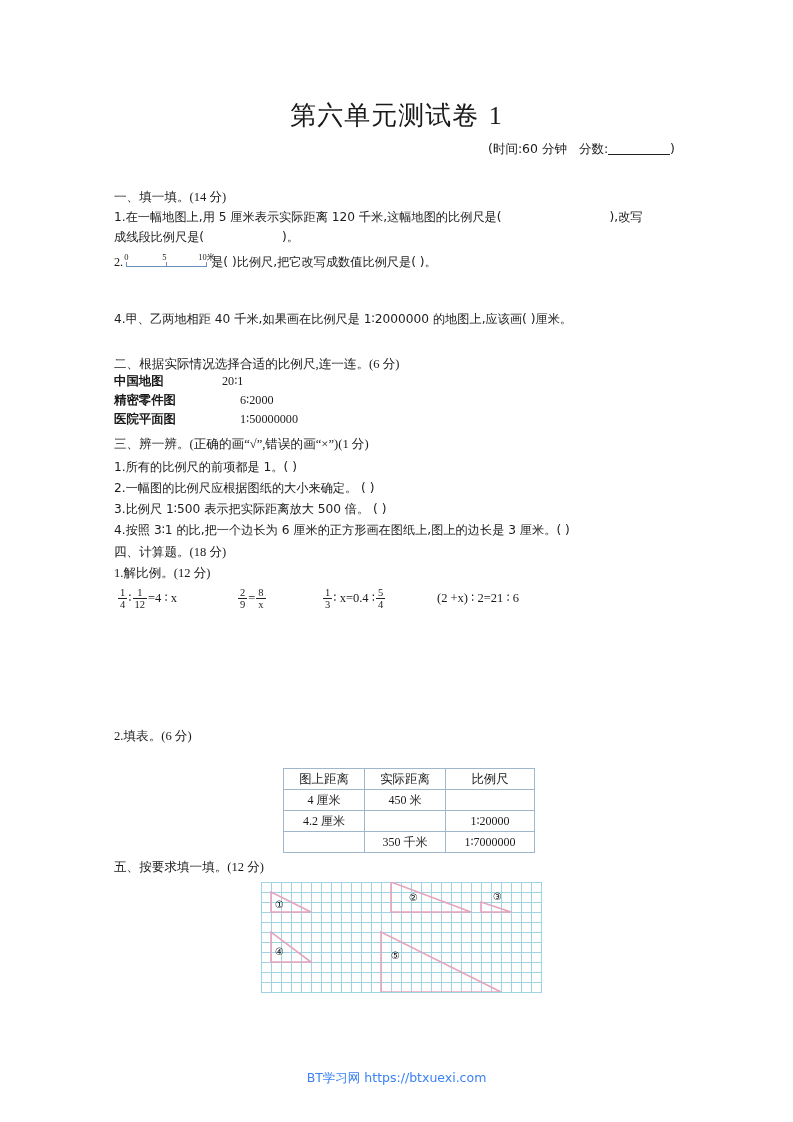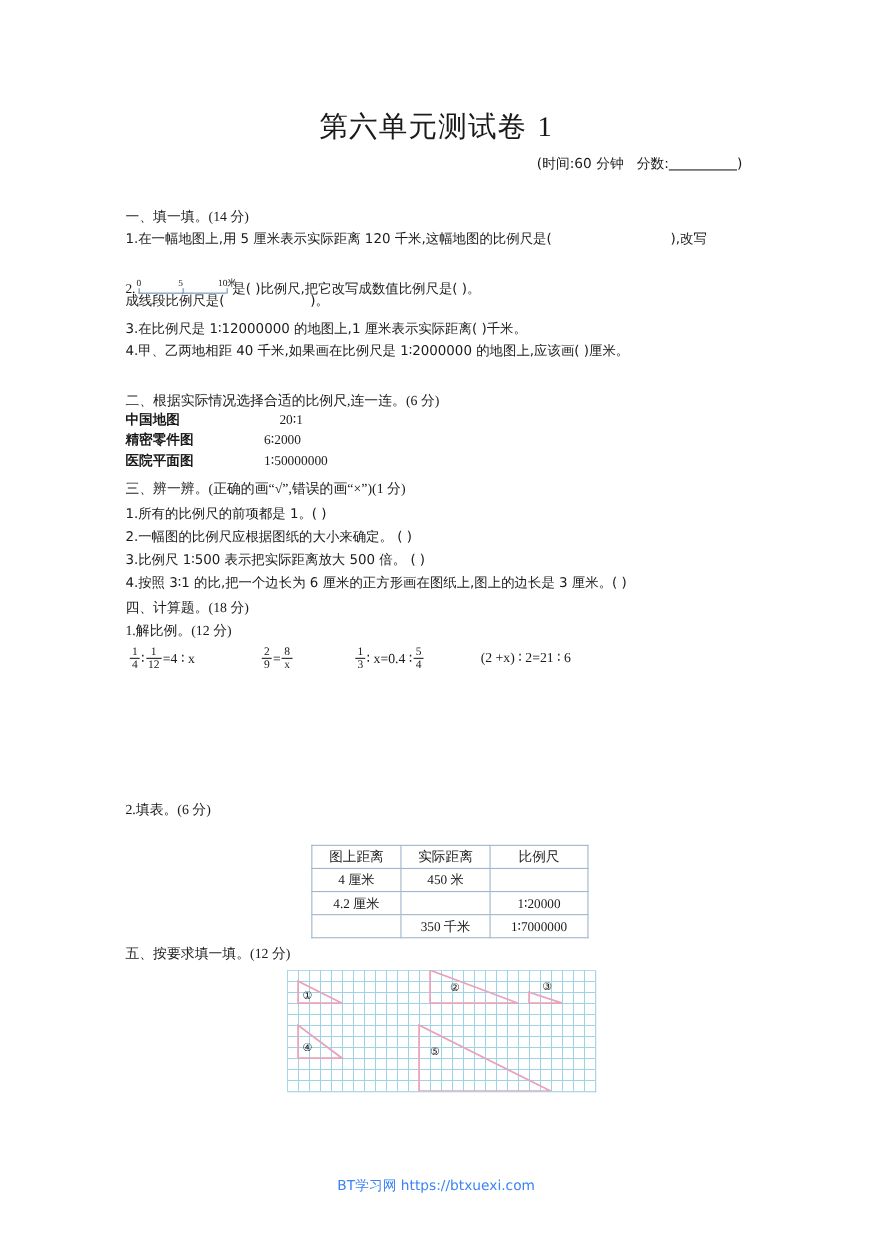--- a/index.html
+++ b/index.html
@@ -208,42 +208,41 @@
 <div class="page">
 
   <div class="title"><span>第六单元测试卷 </span><span class="num">1</span></div>
 
   <div class="subtitle"><span>(时间:60 分钟</span>&nbsp;&nbsp;&nbsp;<span>分数:</span><span class="blank-line"></span><span>)</span></div>
 
   <div class="body-txt col sec-head" style="top:188px;">一、填一填。(14 分)</div>
 
   <div class="body-txt col q" style="top:208px;"><span>1.在一幅地图上,用 5 厘米表示实际距离 120 千米,这幅地图的比例尺是(</span><span style="display:inline-block;width:108px;"></span><span>),改写</span></div>
 
-  <div class="body-txt col q" style="top:228px;margin-top:36px;"><span>成线段比例尺是(</span><span style="display:inline-block;width:78px;"></span><span>)。</span></div>
+  <div class="body-txt col q" style="top:228px;"><span>成线段比例尺是(</span><span style="display:inline-block;width:78px;"></span><span>)。</span></div>
 
   <div class="body-txt col q" style="top:253px;"><span class="serif">2.</span><span class="scalebar">
       <span class="axis"></span>
       <span class="tick t0"></span>
       <span class="tick t1"></span>
       <span class="tick t2"></span>
       <span class="lab l0">0</span>
       <span class="lab l1">5</span>
       <span class="lab l2">10米</span>
     </span><span>是(    )比例尺,把它改写成数值比例尺是(              )。</span></div>
 
-  <div class="body-txt col q" style="top:290px;">3.在比例尺是 1∶12000000 的地图上,1 厘米表示实际距离(    )千米。</div>
   <div class="body-txt col q" style="top:310px;">4.甲、乙两地相距 40 千米,如果画在比例尺是 1∶2000000 的地图上,应该画(    )厘米。</div>
 
   <div class="body-txt col sec-head" style="top:355px;">二、根据实际情况选择合适的比例尺,连一连。(6 分)</div>
 
   <div class="match-left" style="left:114px; top:373px;">中国地图</div>
   <div class="match-left" style="left:114px; top:392px;">精密零件图</div>
   <div class="match-left" style="left:114px; top:411px;">医院平面图</div>
 
-  <div class="match-right" style="left:222px; top:374px;margin-left:32px;">20∶1</div>
+  <div class="match-right" style="left:222px; top:374px;">20∶1</div>
   <div class="match-right" style="left:240px; top:393px;">6∶2000</div>
   <div class="match-right" style="left:240px; top:412px;">1∶50000000</div>
 
   <div class="body-txt col sec-head" style="top:435px;">三、辨一辨。(正确的画“√”,错误的画“×”)(1 分)</div>
   <div class="body-txt col q" style="top:458px;">1.所有的比例尺的前项都是 1。(      )</div>
   <div class="body-txt col q" style="top:479px;">2.一幅图的比例尺应根据图纸的大小来确定。       (      )</div>
   <div class="body-txt col q" style="top:500px;">3.比例尺 1∶500 表示把实际距离放大 500 倍。      (      )</div>
   <div class="body-txt col q" style="top:521px;">4.按照 3∶1 的比,把一个边长为 6 厘米的正方形画在图纸上,图上的边长是 3 厘米。(      )</div>
 
   <div class="body-txt col sec-head" style="top:543px;">四、计算题。(18 分)</div>

